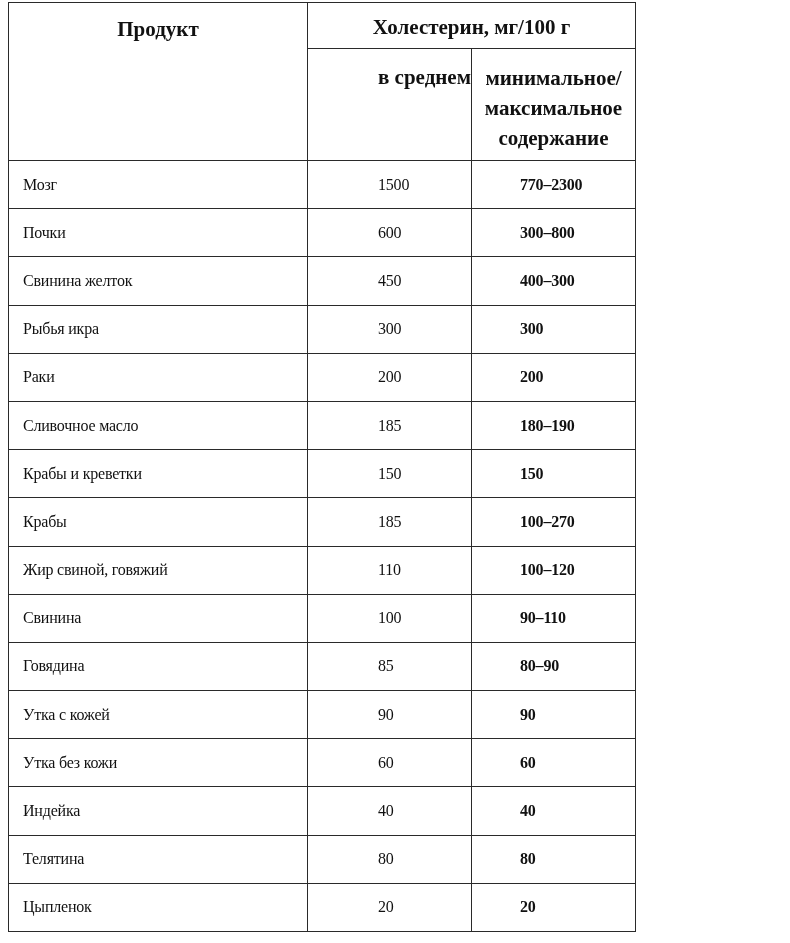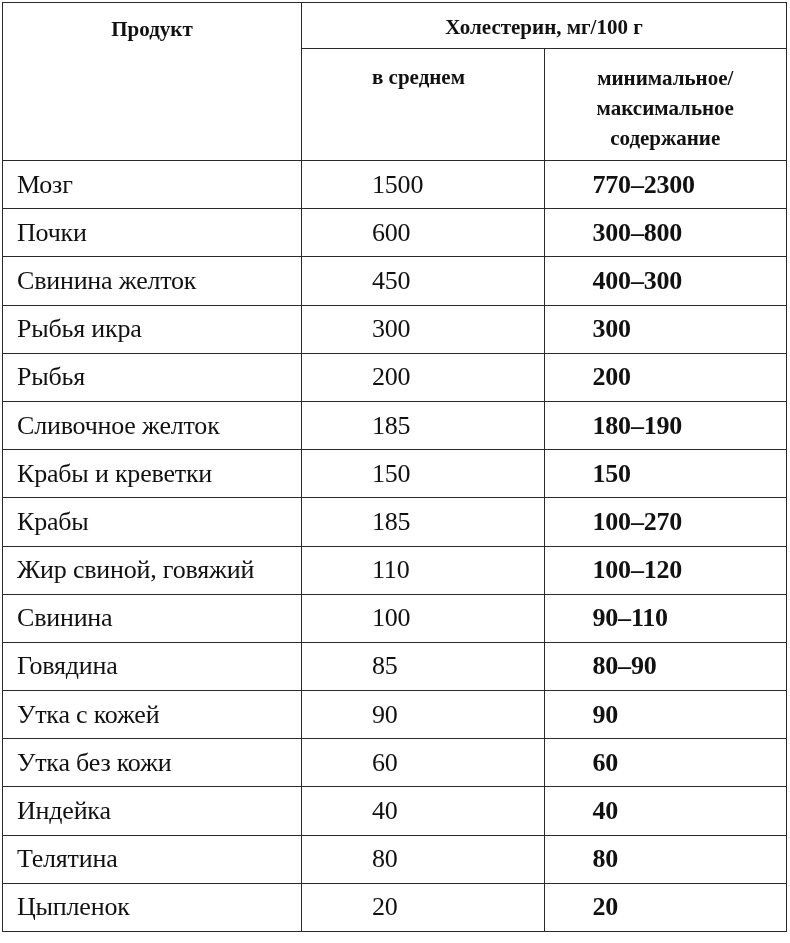--- a/index.html
+++ b/index.html
@@ -9,23 +9,23 @@
       width: 790px;
       height: 943px;
       overflow: hidden;
     }
     body {
       font-family: "Liberation Serif", "DejaVu Serif", serif;
       color: #111111;
     }
     .tbl {
       position: absolute;
-      left: 2px;
+      left: 8px;
       top: 2px;
-      width: 785px;
+      width: 628px;
       border-collapse: collapse;
       table-layout: fixed;
     }
     .tbl td, .tbl th {
       border: 1.5px solid #2a2a2a;
       padding: 0;
     }
     .tbl th {
       font-weight: bold;
       font-size: 21px;
@@ -50,21 +50,21 @@
     .th-sub.avg {
       width: 242px;
       text-align: left;
       padding-left: 70px !important;
     }
     .th-sub.range {
       line-height: 30px;
     }
     .tbl td {
       height: 47.2px;
-      font-size: 26px;
+      font-size: 16px;
       vertical-align: middle;
       letter-spacing: -0.2px;
       border-radius: 24px;
     }
     .c-name { padding-left: 14px !important; }
     .c-avg { padding-left: 70px !important; }
     .c-range { padding-left: 48px !important; }
     .tbl .row-div td { border-top-color: #555; }
     .inner-v { border-left-color: #6a6a6a !important; font-weight: bold; }
   </style>
@@ -101,26 +101,26 @@
       <td class="c-name">Свинина желток</td>
       <td class="c-avg">450</td>
       <td class="c-range inner-v">400–300</td>
     </tr>
     <tr class="row-div">
       <td class="c-name">Рыбья икра</td>
       <td class="c-avg">300</td>
       <td class="c-range inner-v">300</td>
     </tr>
     <tr class="row-div">
-      <td class="c-name">Рыбья</td>
+      <td class="c-name">Раки</td>
       <td class="c-avg">200</td>
       <td class="c-range inner-v">200</td>
     </tr>
     <tr class="row-div">
-      <td class="c-name">Сливочное желток</td>
+      <td class="c-name">Сливочное масло</td>
       <td class="c-avg">185</td>
       <td class="c-range inner-v">180–190</td>
     </tr>
     <tr class="row-div">
       <td class="c-name">Крабы и креветки</td>
       <td class="c-avg">150</td>
       <td class="c-range inner-v">150</td>
     </tr>
     <tr class="row-div">
       <td class="c-name">Крабы</td>

